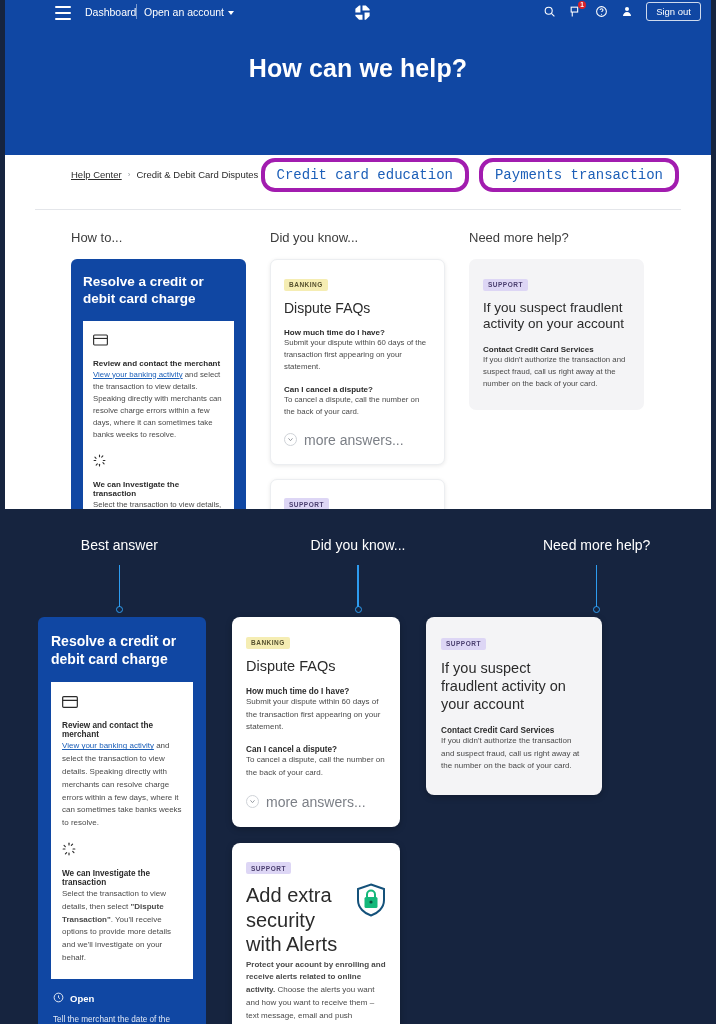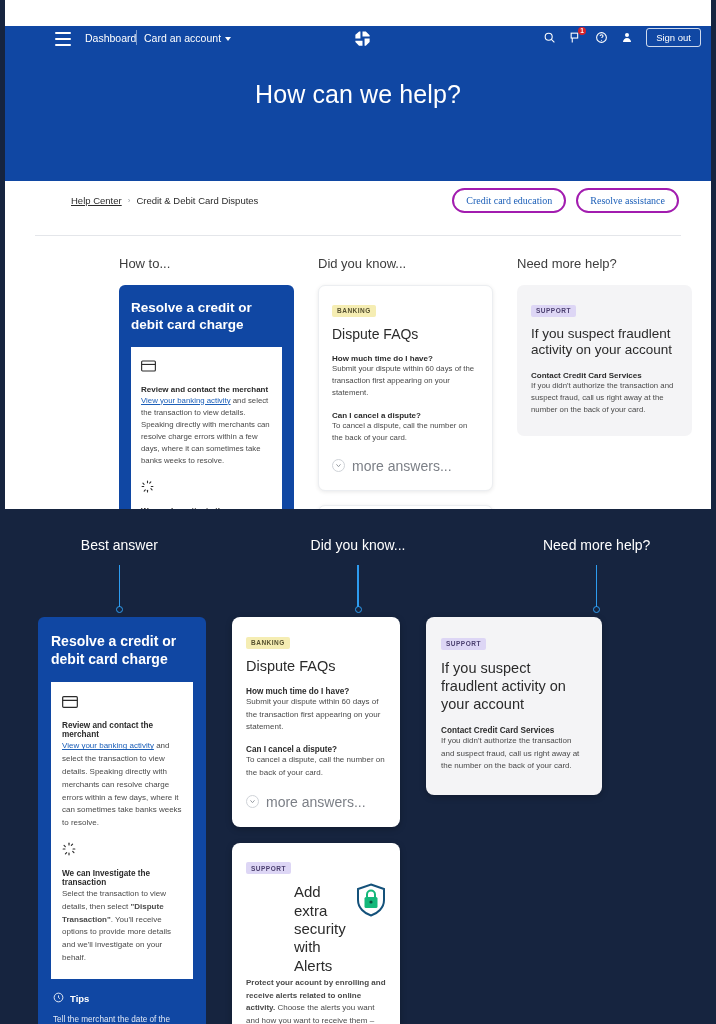--- a/index.html
+++ b/index.html
@@ -31,21 +31,20 @@
     position: relative;
     height: 155px;
     background: #1047a3;
     width: 100%;
   }
   .navtop {
     position: relative;
     height: 28px;
     display: flex; align-items: center;
     color: #ffffff;
-    margin-top: 26px;
   }
   .hamburger {
     position: absolute; left: 50px; top: 6px;
     width: 16px; height: 14px;
     display: flex; flex-direction: column; justify-content: space-between;
     cursor: pointer;
   }
   .hamburger span { display: block; height: 2px; background: #fff; border-radius: 1px; }
   .nav-link {
     position: absolute; top: 6px;
@@ -87,21 +86,21 @@
     color: #fff; background: transparent;
     font-size: 9.5px; padding: 3px 9px;
     border-radius: 3px; cursor: pointer;
     font-family: "Liberation Sans", sans-serif;
   }
 
   .hero-title {
     text-align: center;
     color: #ffffff;
     font-size: 25px;
-    font-weight: 400;
+    font-weight: 700;
     margin-top: 26px;
     letter-spacing: 0.1px;
   }
   .search-wrap {
     margin: 18px auto 0;
     width: 300px; height: 33px;
     background: #ffffff;
     border-radius: 3px;
     display: flex; align-items: center;
     padding: 0 6px 0 11px;
@@ -132,36 +131,35 @@
     display: flex; align-items: center;
     padding: 0 32px 16px 66px;
     background: #ffffff;
   }
   .crumb-row { display: flex; align-items: center; gap: 6px; font-size: 9.5px; }
   .crumb-link { color: #2b2b2b; text-decoration: underline; cursor: pointer; }
   .crumb-sep { color: #9aa0a6; font-size: 8px; }
   .crumb-current { color: #2b2b2b; }
   .pill-row { margin-left: auto; display: flex; gap: 10px; }
   .pill {
-    border: 2px solid #a21caf; color: #1c5fb8;
+    border: 4px solid #a21caf; color: #1c5fb8;
     background: #fff; border-radius: 14px;
-    font-size: 10px; padding: 5px 12px; cursor: pointer;
+    font-size: 14px; padding: 5px 12px; cursor: pointer;
     white-space: nowrap;
-    font-family: Liberation Serif, serif;
+    font-family: Liberation Mono, monospace;
   }
   .hr-line {
     position: absolute; left: 30px; right: 30px; bottom: 0;
     height: 1px; background: #e4e6ea;
   }
 
   
   .cols {
     display: flex; padding: 20px 30px 0 66px; gap: 24px;
     background: #fff;
-    margin-left: 48px;
   }
   .col { width: 175px; }
   .col-wide { width: 175px; }
   .col-title {
     font-size: 13px; color: #3d3d3d; font-weight: 400;
     margin-bottom: 14px;
   }
 
   
   .howto-card {
@@ -270,21 +268,21 @@
   .z-wcard {
     background: #fff; border-radius: 8px;
     padding: 14px 14px 17px; width: 168px;
     box-shadow: 0 2px 6px rgba(0,0,0,0.25);
   }
   .z-wcard-title { font-size: 14.5px; color: #2b2b2b; line-height: 1.2; margin-bottom: 12px; }
   .z-faq-q { font-size: 8.2px; font-weight: 700; color: #2b2b2b; }
   .z-faq-a { font-size: 8px; color: #4a4a4a; line-height: 1.6; }
 
   .alert-head { display: flex; align-items: flex-start; justify-content: space-between; gap: 8px; }
-  .alert-title { font-size: 15px; color: #2b2b2b; line-height: 1.22; margin-left: 48px; }
+  .alert-title { font-size: 20px; color: #2b2b2b; line-height: 1.22; }
   .z-gcard {
     background: #f4f4f6; border-radius: 8px;
     padding: 15px 15px 22px; width: 176px;
     box-shadow: 0 2px 6px rgba(0,0,0,0.25);
   }
   .z-gcard-title { font-size: 14.5px; color: #2b2b2b; line-height: 1.25; margin-bottom: 13px; }
 </style>
 </head>
 <body>
 
@@ -298,21 +296,21 @@
 
           <div class="hamburger">
             <span></span>
               <span></span>
               <span></span>
           </div>
 
           <div class="nav-link nav-dashboard">Dashboard</div>
           <div class="nav-divider"></div>
           <div class="nav-link nav-open-account">
-            <span>Card an account</span>
+            <span>Open an account</span>
             <span class="caret-dn"></span>
           </div>
 
           <div class="brand-logo">
             <svg width="19" height="19" viewBox="0 0 24 24" aria-hidden="true">
               <path fill="#ffffff" d="M7.5 2h9l5.5 5.5v9L16.5 22h-9L2 16.5v-9L7.5 2z" opacity="0"></path>
               <path fill="#ffffff" d="M9 3h7.2L21 7.8v1.6H12V3H9z"></path>
               <path fill="#ffffff" d="M21 9.2v7.2L16.2 21h-1.6v-9H21z"></path>
               <path fill="#ffffff" d="M14.8 21H7.6L3 16.4v-1.6h9V21z"></path>
               <path fill="#ffffff" d="M3 14.6V7.4L7.8 3h1.6v9H3z"></path>
@@ -355,21 +353,21 @@
       </div>
 
       <div class="crumb-bar">
         <div class="crumb-row">
           <span class="crumb-link">Help Center</span>
           <span class="crumb-sep">›</span>
           <span class="crumb-current">Credit &amp; Debit Card Disputes</span>
         </div>
         <div class="pill-row">
           <button class="pill">Credit card education</button>
-          <button class="pill">Resolve assistance</button>
+          <button class="pill">Payments transaction</button>
         </div>
         <div class="hr-line"></div>
       </div>
 
       <div class="cols">
 
         <div class="col">
           <div class="col-title">How to...</div>
           <div class="howto-card">
             <div class="howto-title">Resolve a credit or debit card charge</div>
@@ -492,21 +490,21 @@
           </div>
           <div class="tips">
             <div class="tips-head">
               <span>
                 <svg width="11" height="11" viewBox="0 0 24 24" fill="none" stroke="#ffffff" stroke-width="1.9">
                   <circle cx="12" cy="12" r="9.5"></circle>
                     <line x1="12" y1="12" x2="12" y2="7.5"></line>
                     <line x1="12" y1="12" x2="15" y2="14.5"></line>
                 </svg>
               </span>
-              <span>Tips</span>
+              <span>Open</span>
             </div>
             <div class="tips-body">Tell the merchant the date of the transaction, amount, and your concern. Ask for a solution and next steps and note the merchant's response.</div>
           </div>
         </div>
       </div>
 
       <div class="zcol">
         <div class="z-wcard">
           <span class="tag tag-banking">BANKING</span>
           <div class="z-wcard-title">Dispute FAQs</div>

